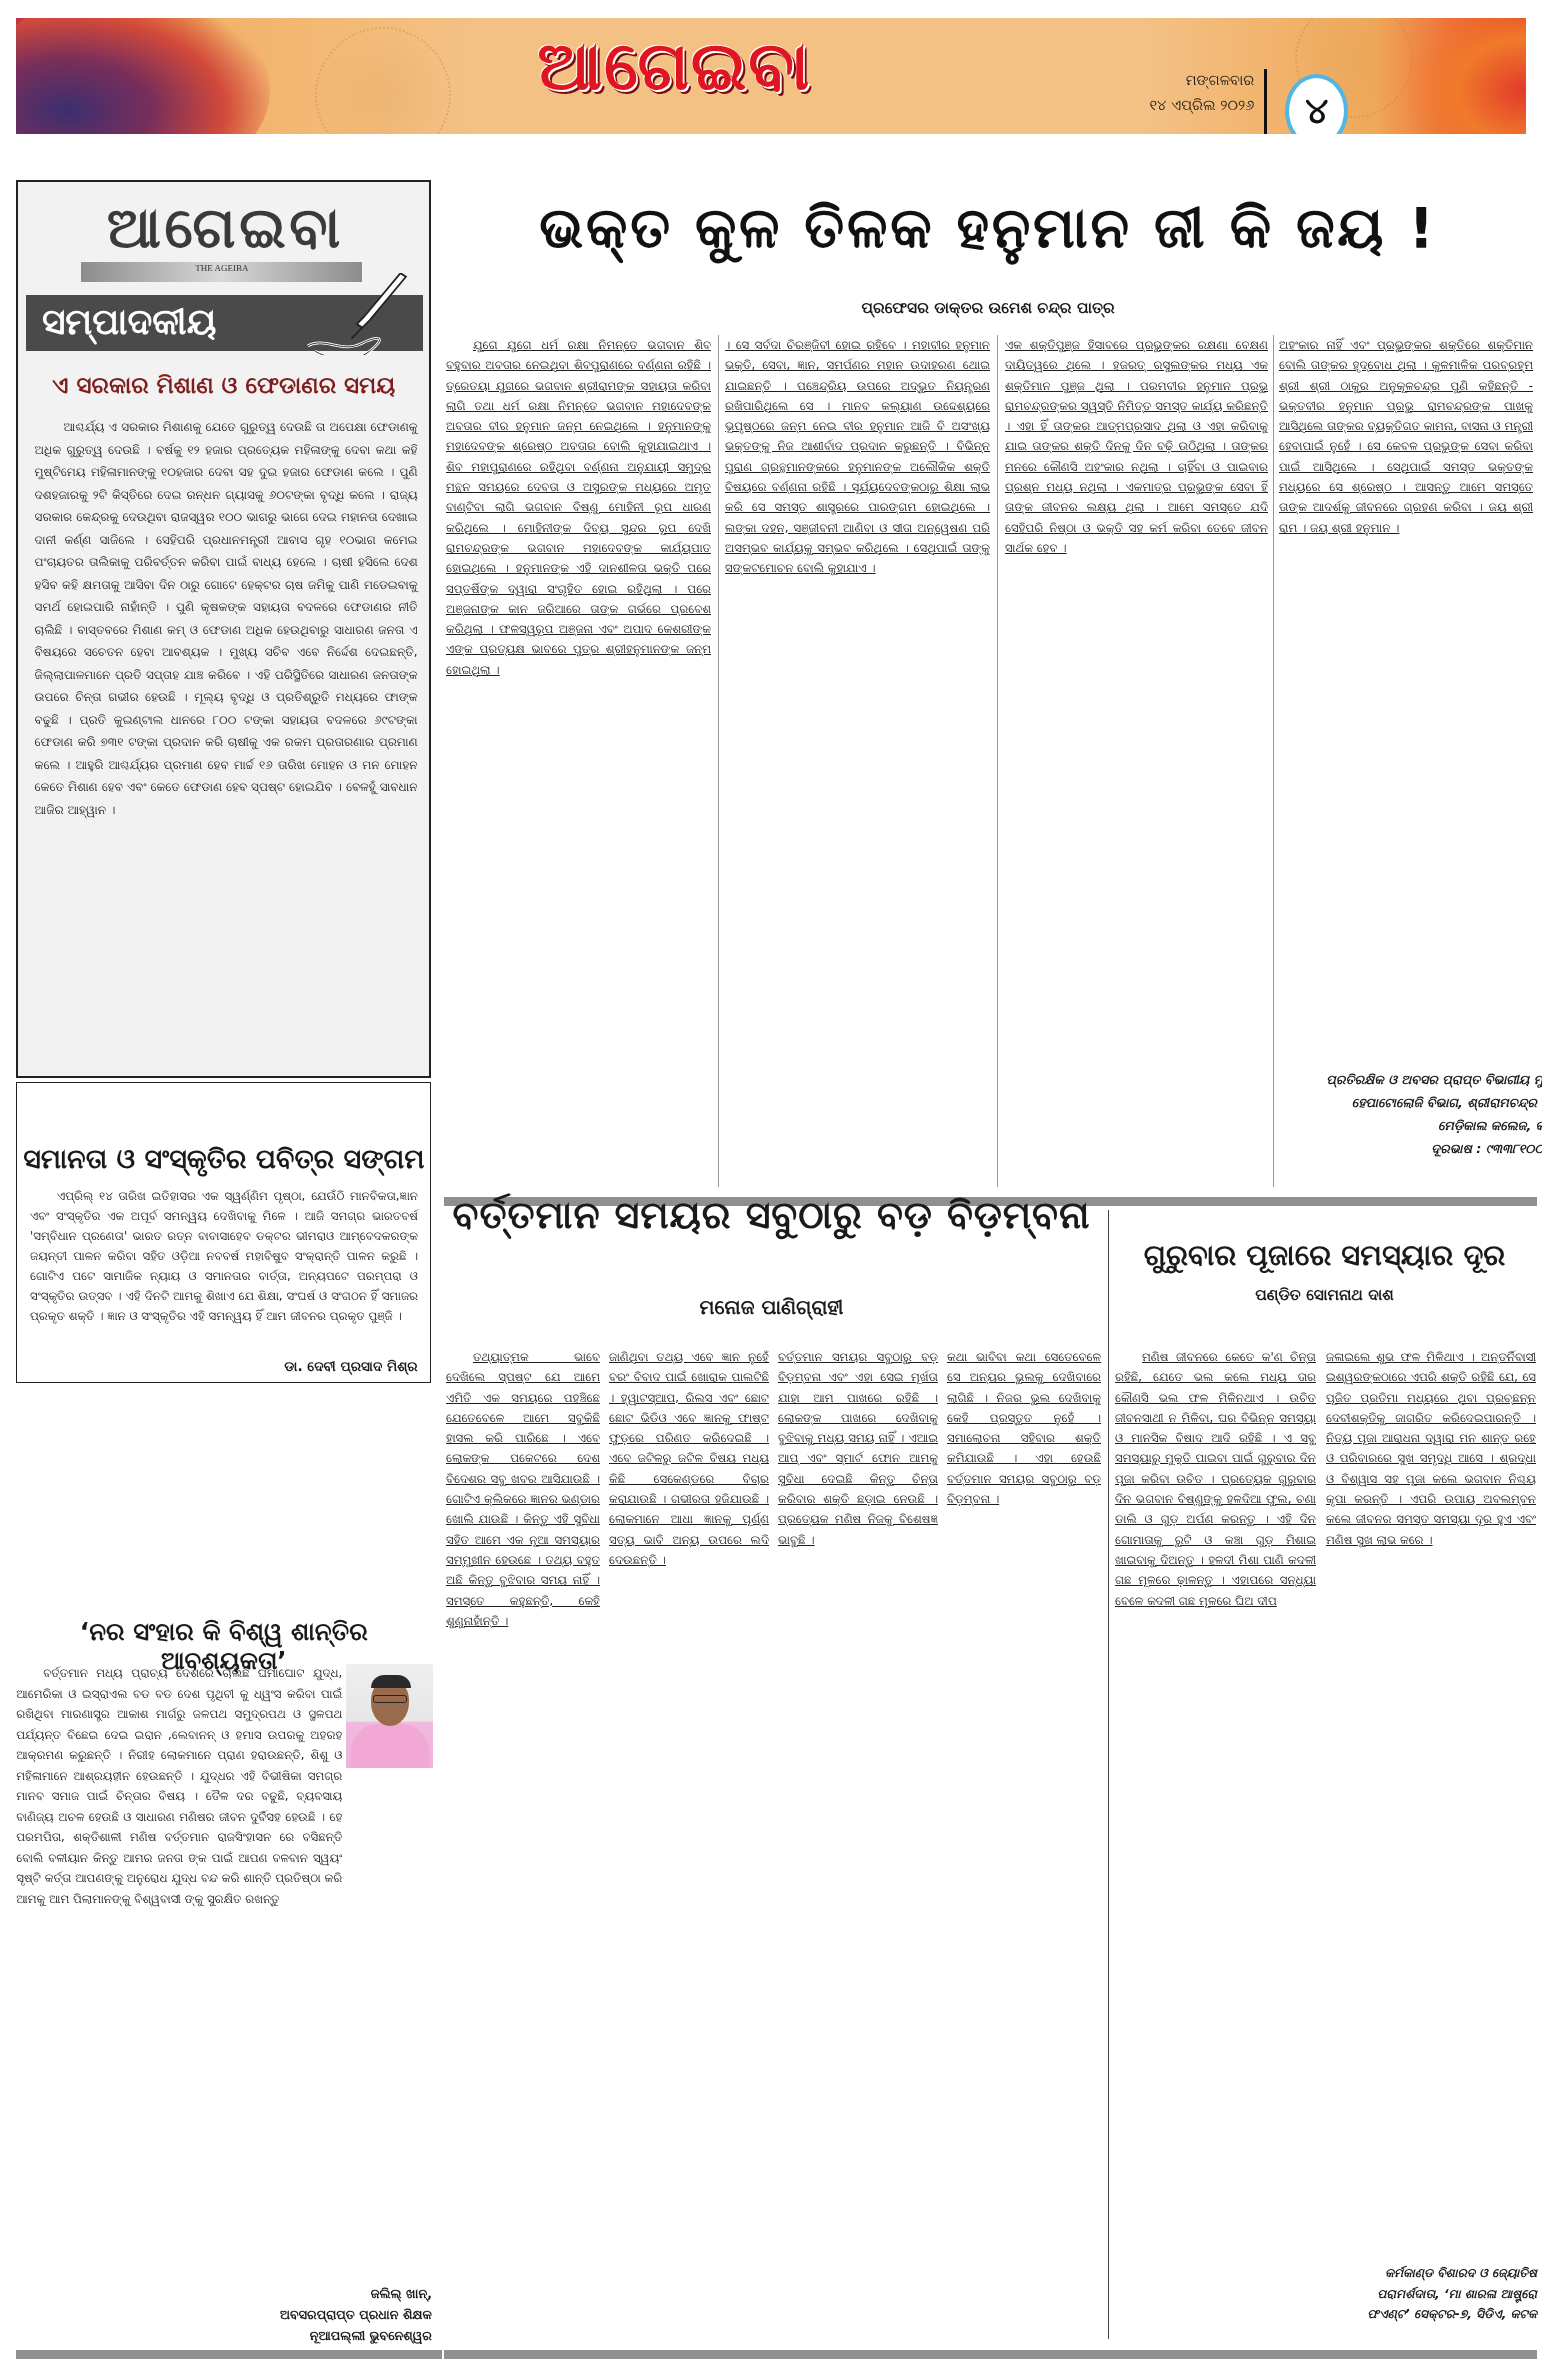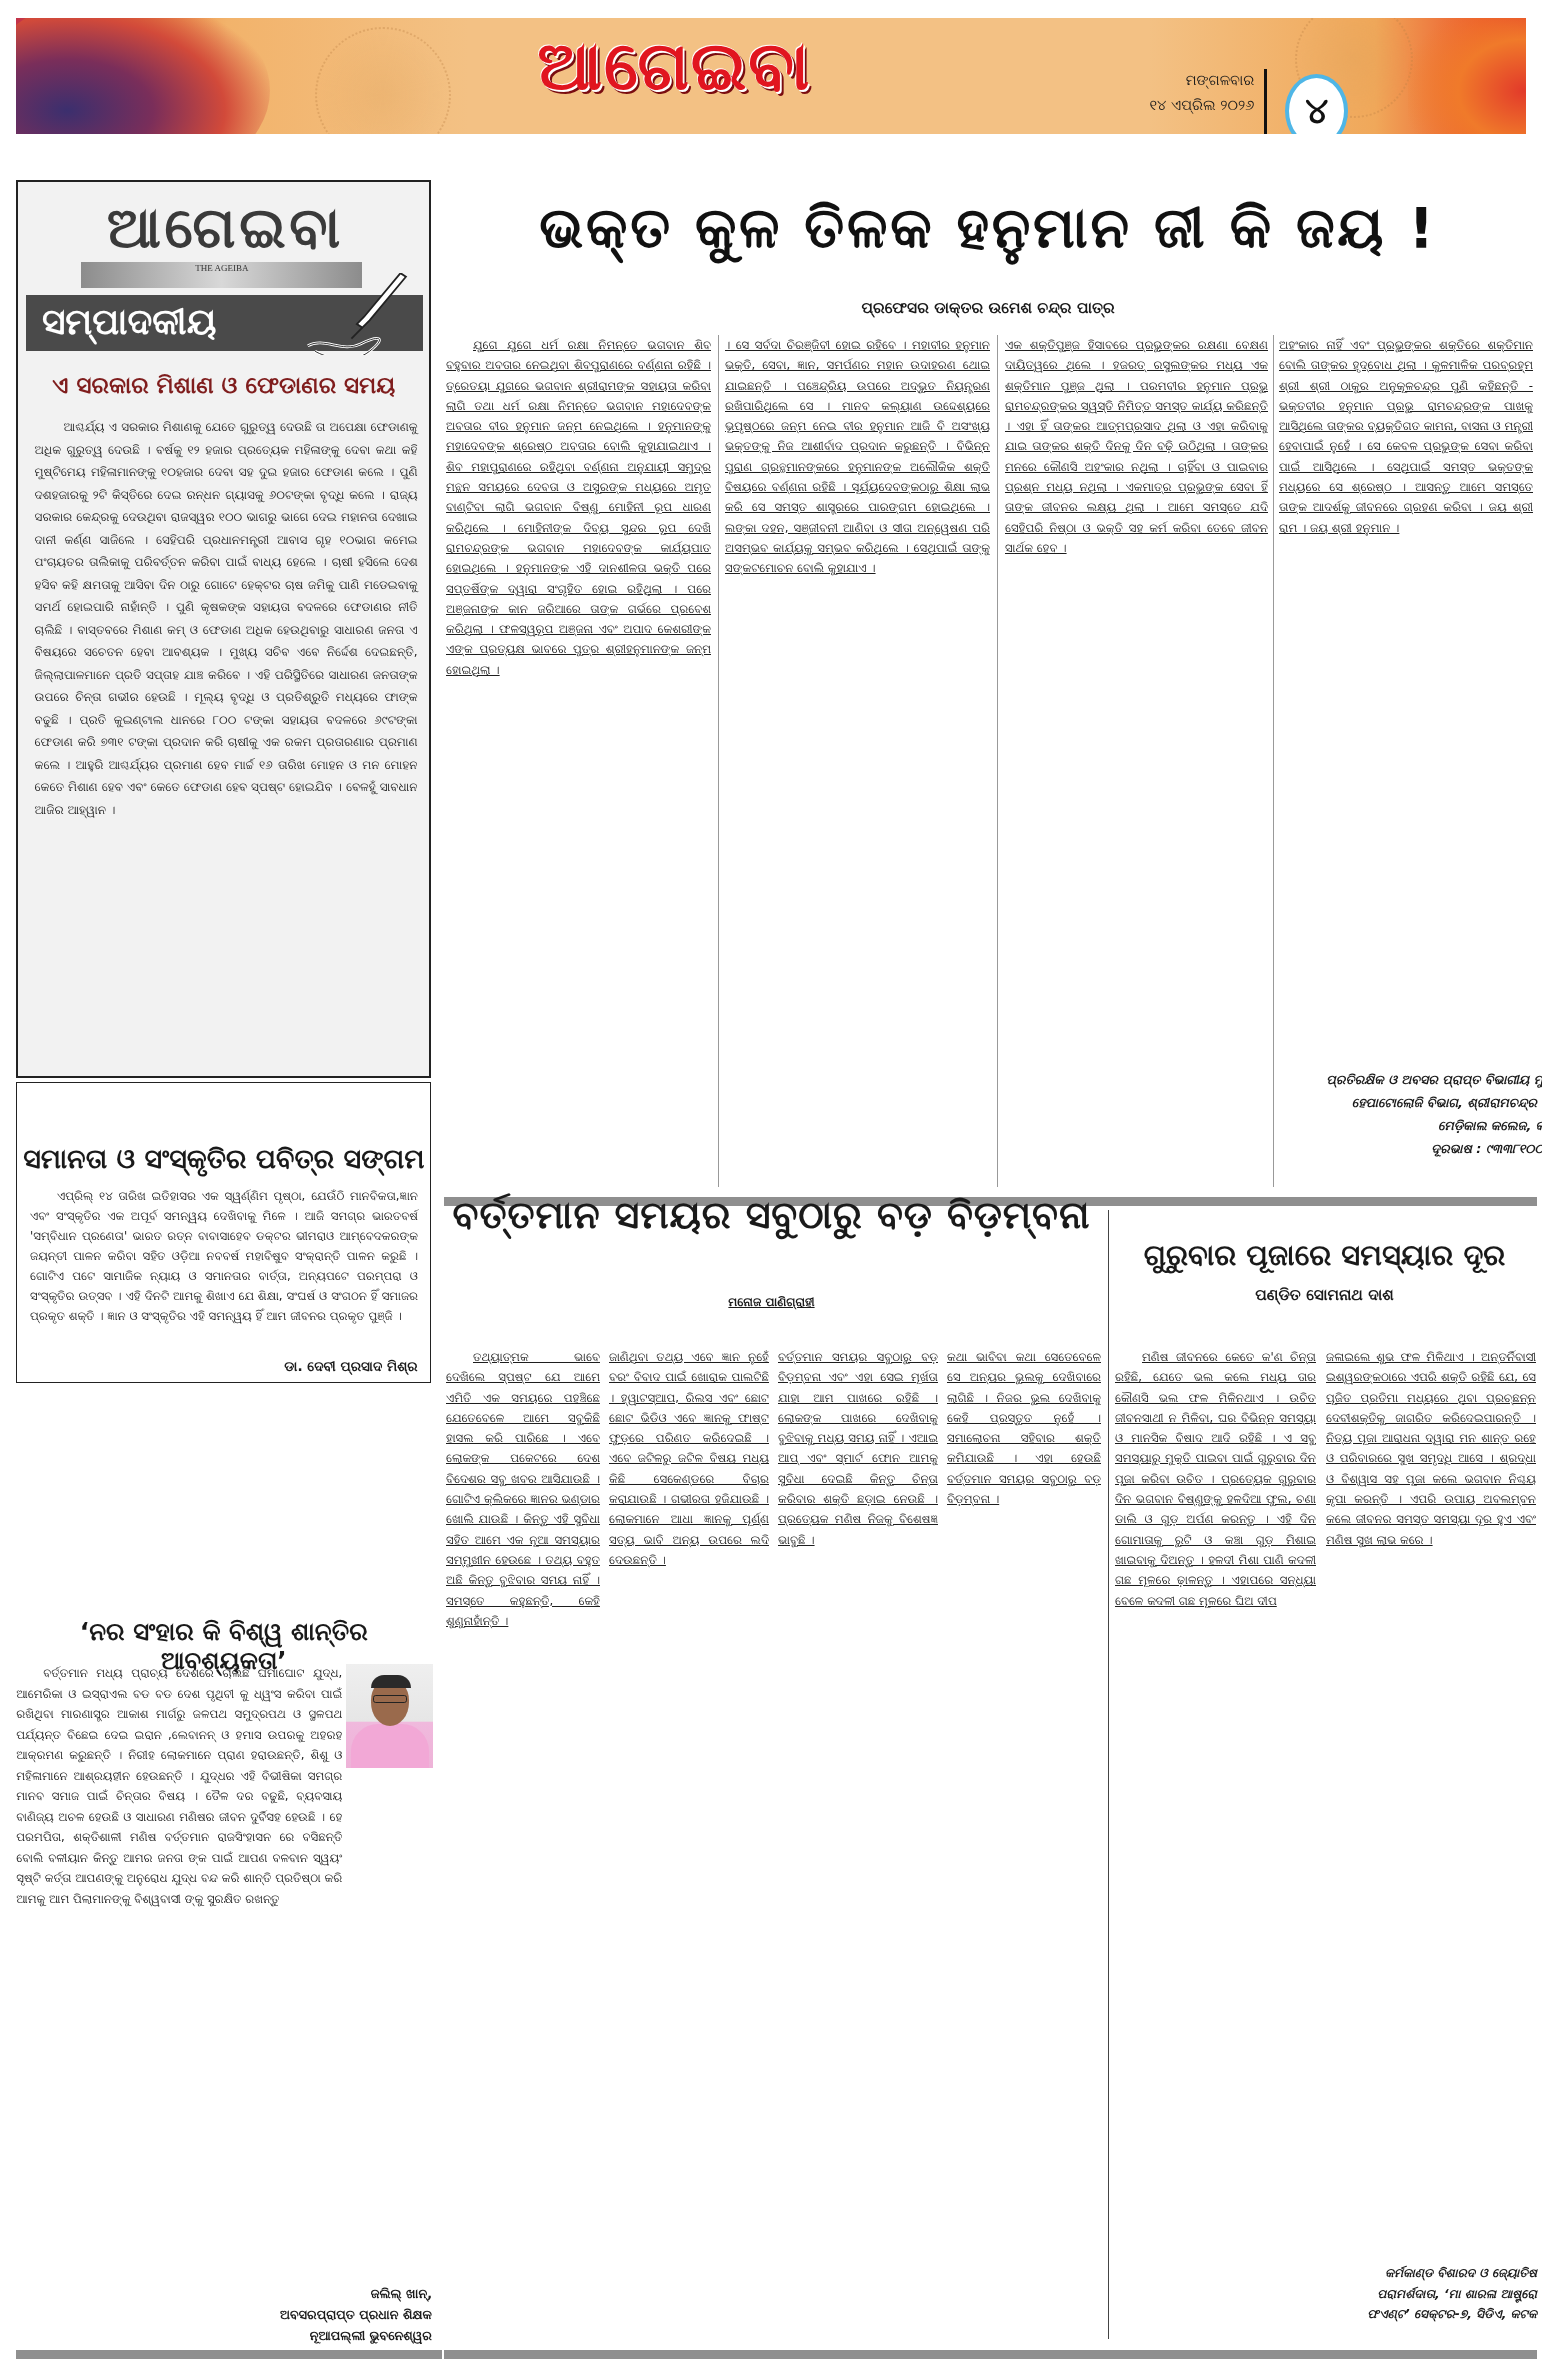--- a/index.html
+++ b/index.html
@@ -47,21 +47,21 @@
   
   .editorial-box {
     position: absolute; left: 16.3px; top: 180px; width: 415px; height: 898px;
     border: 2.7px solid #222; background: #f2f2f2;
   }
   .ed-logo {
     position: absolute; left: 62px; top: 12.7px; width: 290px; text-align: center;
     font-size: 56px; font-weight: bold; color: #3a3a3a; letter-spacing: 3.6px;
   }
   .ed-logo-bar {
-    position: absolute; left: 63px; top: 80px; width: 281px; height: 26px;
+    position: absolute; left: 63px; top: 80px; width: 281px; height: 20px;
     background: linear-gradient(90deg, #8c8c8c, #d8d8d8 50%, #8c8c8c);
     font-family: "Liberation Serif", serif; font-size: 9px; color: #333; text-align: center; line-height: 12.7px;
   }
   .ed-banner {
     position: absolute; left: 7.3px; top: 113px; width: 397px; height: 56px;
     background: #4a4a4a; color: #fff; font-size: 36px; font-weight: bold; padding-left: 16.3px; line-height: 54px;
   }
   .pen-icon { position: absolute; right: 14.5px; top: 91px; width: 109px; height: 82px; }
   .ed-title {
     position: absolute; left: 0; top: 190px; width: 100%; text-align: center;
@@ -140,21 +140,21 @@
 
   .hr-gray { position: absolute; height: 9px; background: #8f8f8f; }
 
   
   .a2-headline {
     position: absolute; left: 444px; top: 1193px; width: 655px; text-align: center;
     font-size: 38px; font-weight: bold; letter-spacing: 0.9px;
   }
   .a2-byline {
     position: absolute; left: 444px; top: 1295px; width: 655px; text-align: center;
-    font-size: 12px; font-weight: bold; text-decoration: underline;
+    font-size: 20px; font-weight: bold;
   }
   .a3-headline {
     position: absolute; left: 1113px; top: 1238px; width: 423px; text-align: center;
     font-size: 29px; font-weight: bold;
   }
   .a3-byline {
     position: absolute; left: 1113px; top: 1286px; width: 423px; text-align: center;
     font-size: 15.4px; font-weight: bold;
   }
   .a3-sign {

